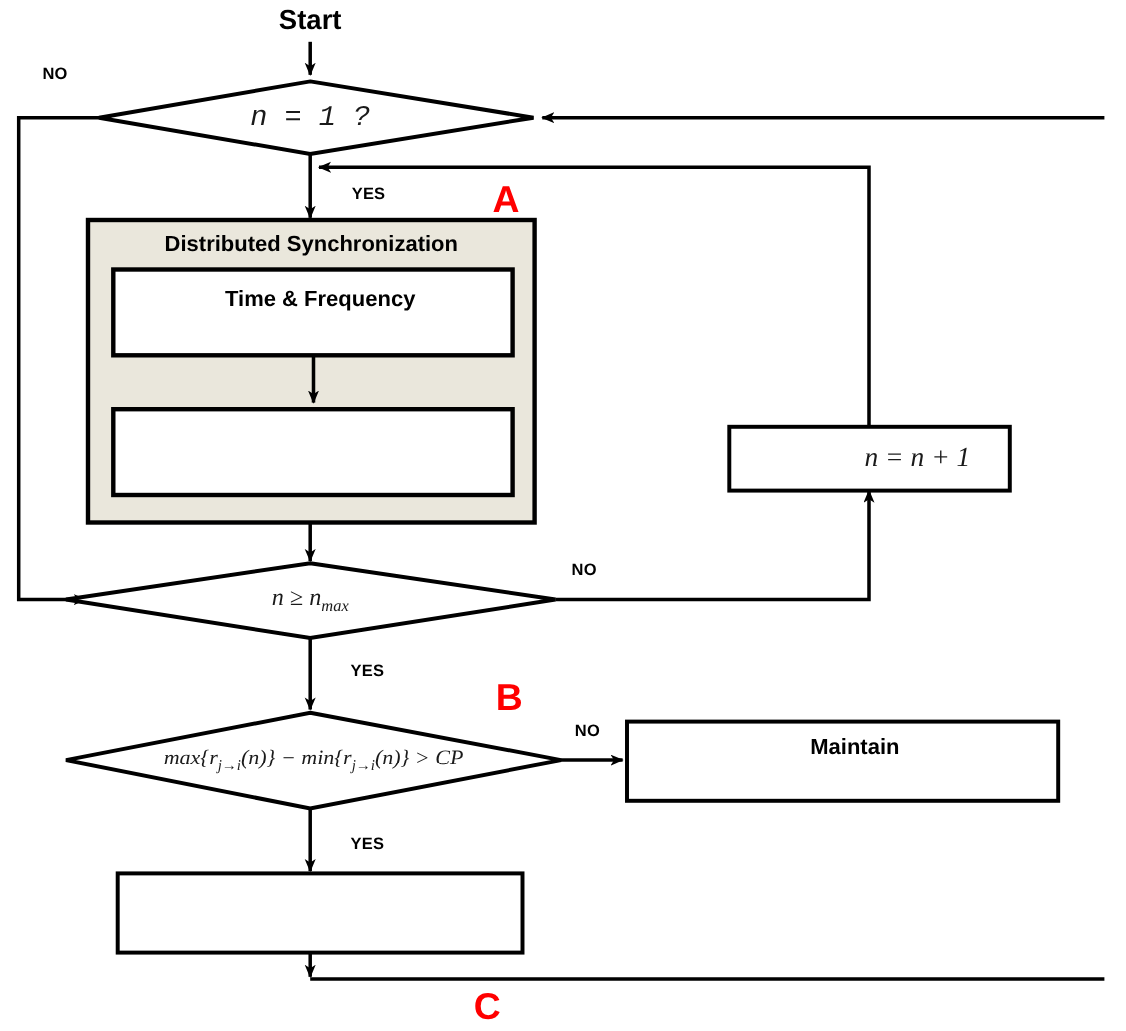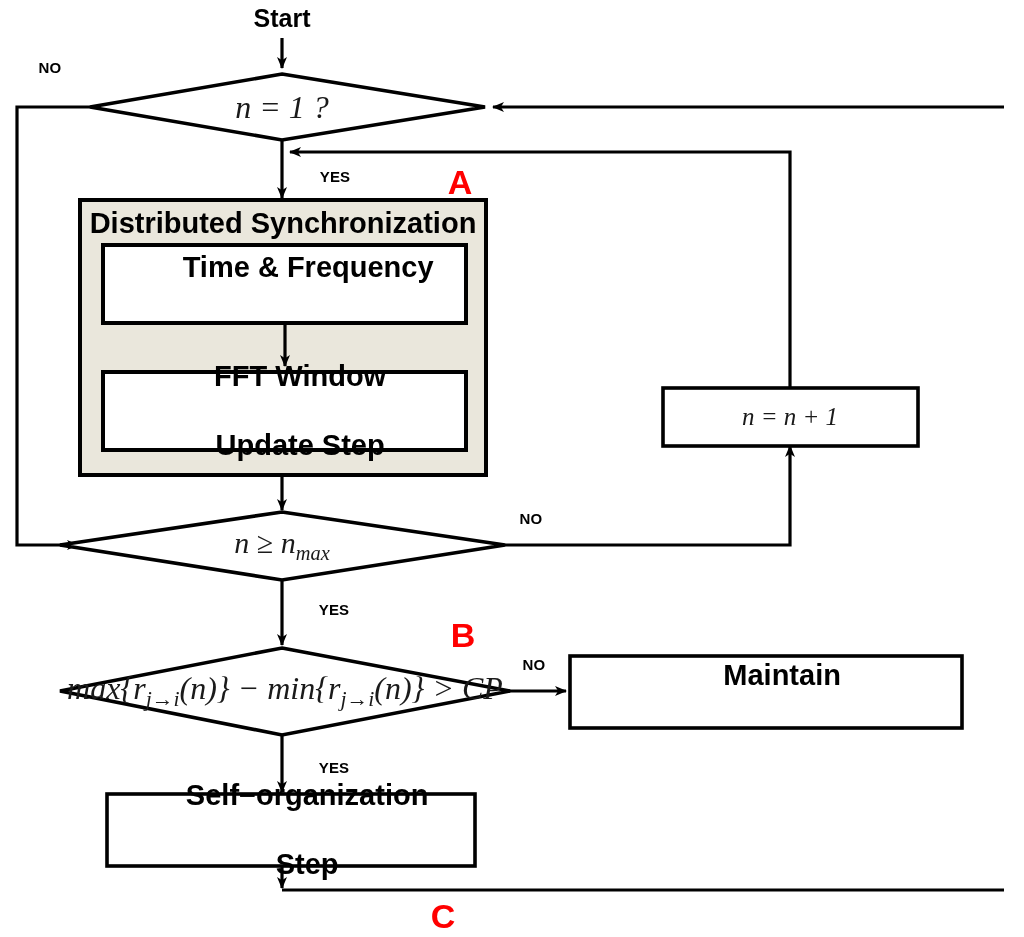--- a/index.html
+++ b/index.html
@@ -37,21 +37,21 @@
     color: #1a1a1a;
     white-space: nowrap;
   }
   .red {
     color: #ff0000;
     font-family: "Liberation Sans", sans-serif;
     font-weight: bold;
   }
   .ctr { text-align: center; transform: translate(-50%, -50%); }
   .yn { font-size: 15px; letter-spacing: 0.2px; }
-  .boxtext { font-size: 29px; text-align: center; }
+  .boxtext { font-size: 20px; text-align: center; }
   sub { font-size: 0.68em; font-style: italic; }
 </style>
 </head>
 <body>
 
 <div id="canvas">
 
   <svg id="flow" viewBox="0 0 1024 937">
     <defs>
       <marker id="ah" markerWidth="14" markerHeight="14" refX="11" refY="5" orient="auto" markerUnits="userSpaceOnUse">
@@ -104,63 +104,55 @@
 
       <line x1="282" y1="866" x2="282" y2="888" marker-end="url(#ahv)"></line>
 
       <path d="M 282,890 L 1008,890 L 1008,107 L 493,107" marker-end="url(#ah)"></path>
 
     </g>
   </svg>
 
   <div class="lbl ctr" style="left:282px; top:19px; font-size:25px;">Start</div>
 
-  <div class="lbl-serif ctr" style="left:282px; top:107px; font-size:32px;">n = 1 ?</div>
+  <div class="lbl-serif ctr" style="left:282px; top:107px; font-size:26px;font-family:Liberation Mono, monospace;">n = 1 ?</div>
 
   <div class="lbl ctr yn" style="left:335px; top:177px;">YES</div>
 
   <div class="lbl ctr yn" style="left:50px; top:68px;">NO</div>
 
   <div class="red ctr" style="position:absolute; left:460px; top:182px; font-size:34px;">A</div>
 
   <div class="lbl ctr boxtext" style="left:283px; top:223px;">Distributed Synchronization</div>
 
-  <div class="lbl ctr boxtext" style="left:292px; top:284px;">
+  <div class="lbl ctr boxtext" style="left:280px; top:284px;">
     <span>Time &amp; Frequency</span><br>
   </div>
 
-  <div class="lbl ctr boxtext" style="left:284px; top:411px;">
-    <span>FFT Window</span><br>
-    <span>Update Step</span>
-  </div>
 
-  <div class="lbl-serif ctr" style="left:282px; top:545px; font-size:30px;">
+  <div class="lbl-serif ctr" style="left:282px; top:545px; font-size:22px;">
     <span>n ≥ n</span><sub>max</sub>
   </div>
 
   <div class="lbl ctr yn" style="left:531px; top:519px;">NO</div>
 
   <div class="lbl ctr yn" style="left:334px; top:610px;">YES</div>
 
-  <div class="lbl-serif ctr" style="left:790px; top:417px; font-size:25px;font-style:italic;">n = n + 1</div>
+  <div class="lbl-serif ctr" style="left:834px; top:417px; font-size:25px;font-style:italic;">n = n + 1</div>
 
   <div class="red ctr" style="position:absolute; left:463px; top:635px; font-size:34px;">B</div>
 
-  <div class="lbl-serif ctr" style="left:285px; top:691px; font-size:32px;">
+  <div class="lbl-serif ctr" style="left:285px; top:691px; font-size:20px;">
     <span>max{r</span><sub>j→i</sub><span>(n)} − min{r</span><sub>j→i</sub><span>(n)} &gt; CP</span>
   </div>
 
   <div class="lbl ctr yn" style="left:534px; top:665px;">NO</div>
 
   <div class="lbl ctr boxtext" style="left:766px; top:692px;">
     <span>Maintain</span><br>
   </div>
 
   <div class="lbl ctr yn" style="left:334px; top:768px;">YES</div>
 
-  <div class="lbl ctr boxtext" style="left:291px; top:830px;">
-    <span>Self−organization</span><br>
-    <span>Step</span>
-  </div>
 
   <div class="red ctr" style="position:absolute; left:443px; top:916px; font-size:34px;">C</div>
 
 </div>
 
 </body></html>

